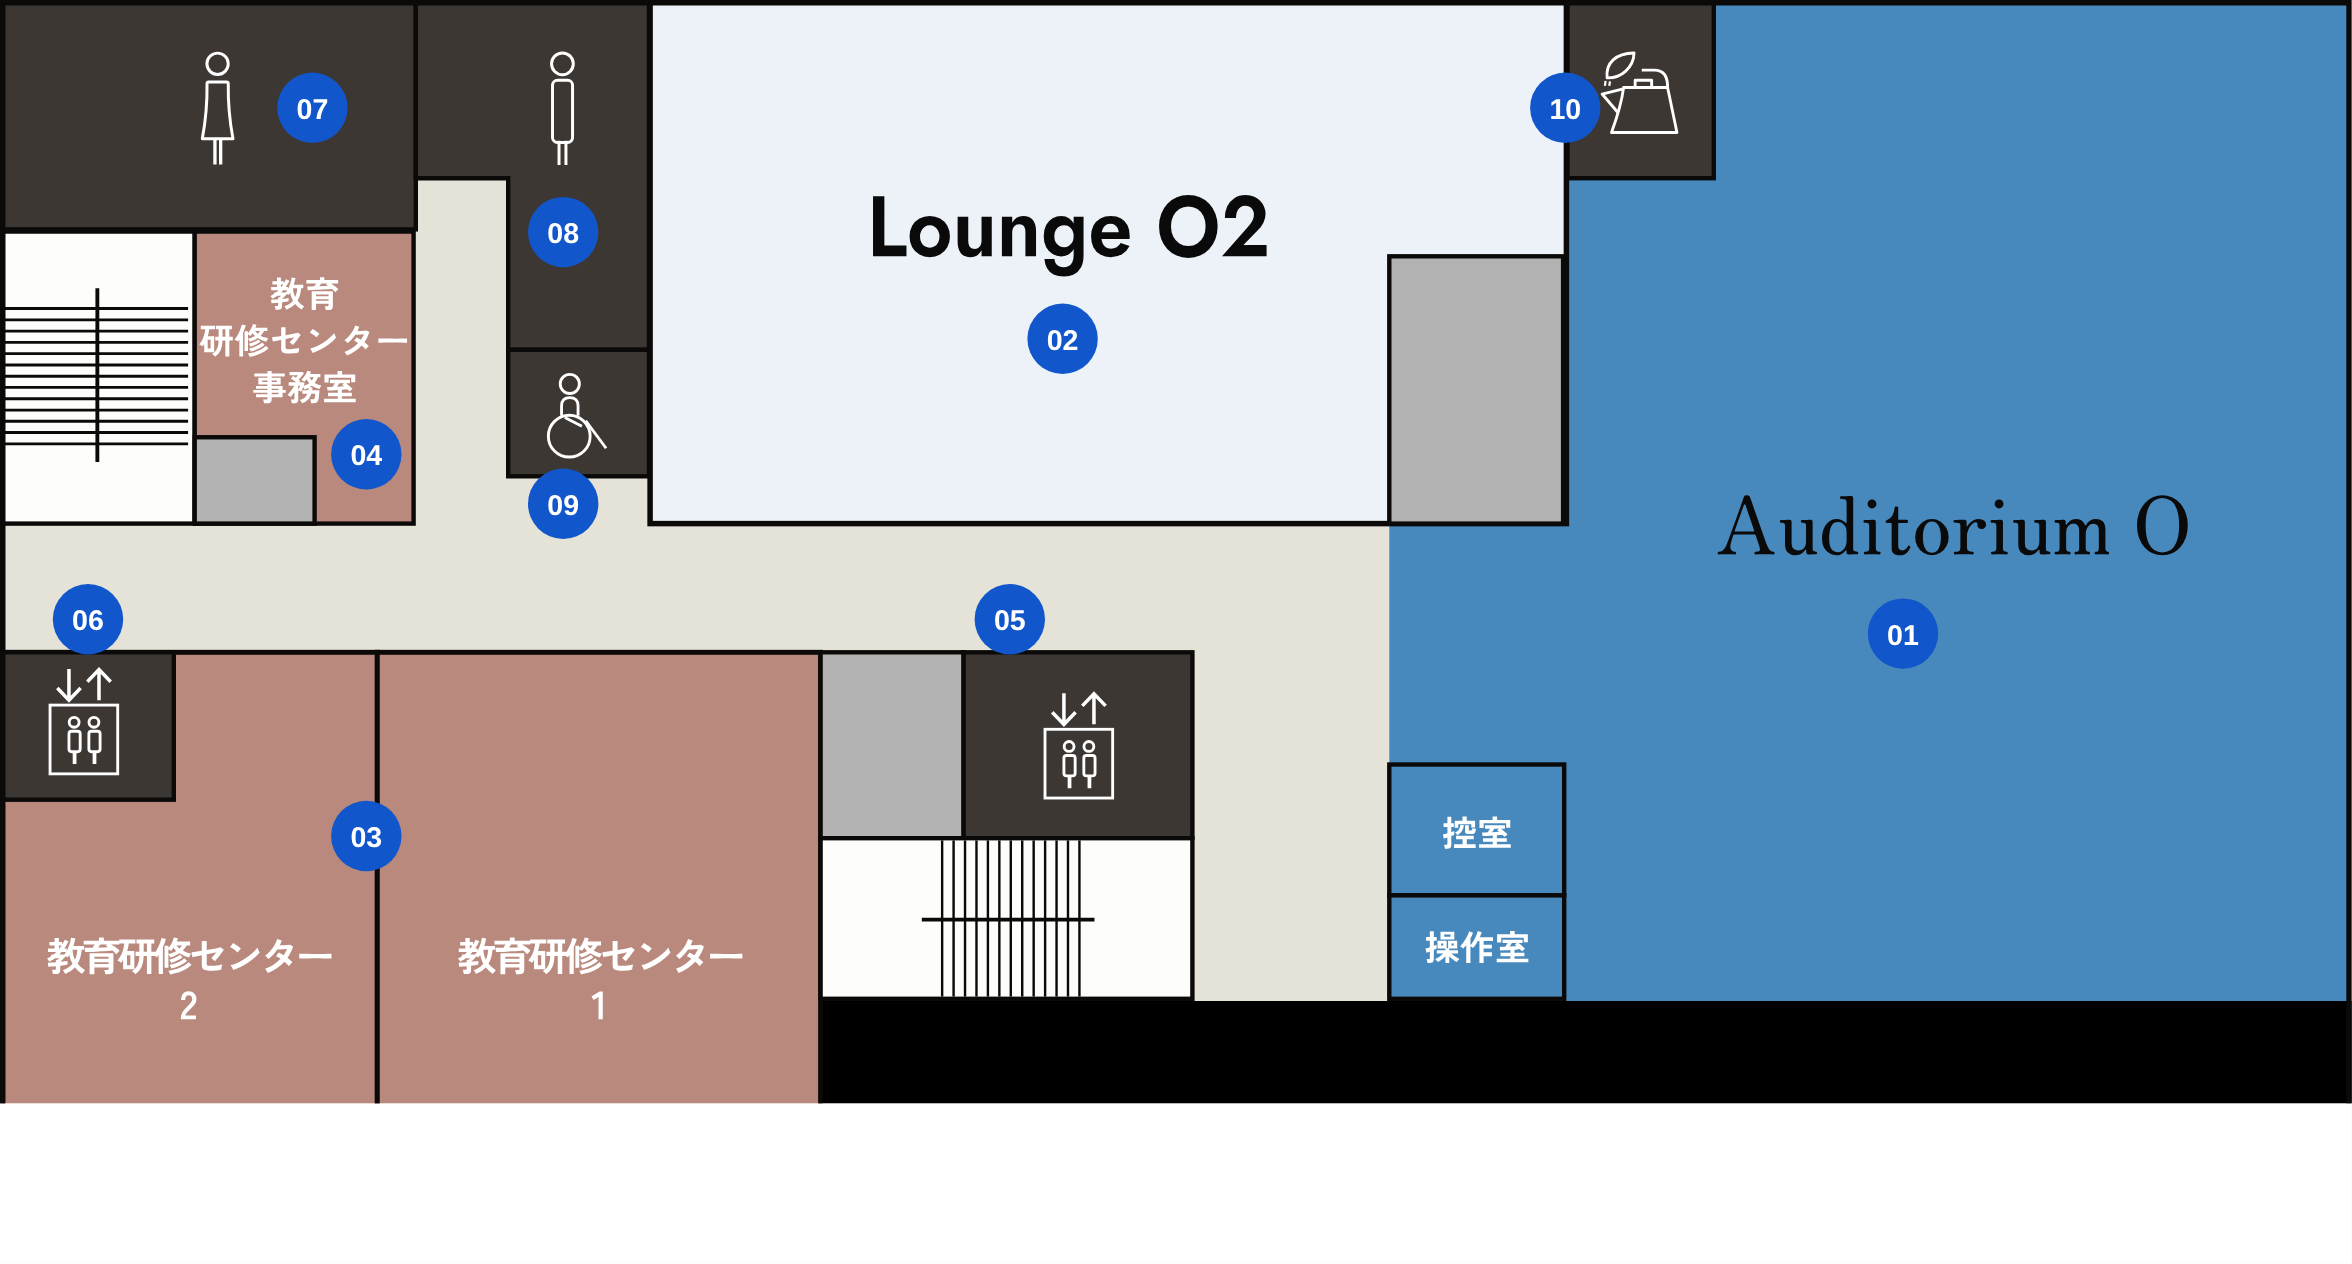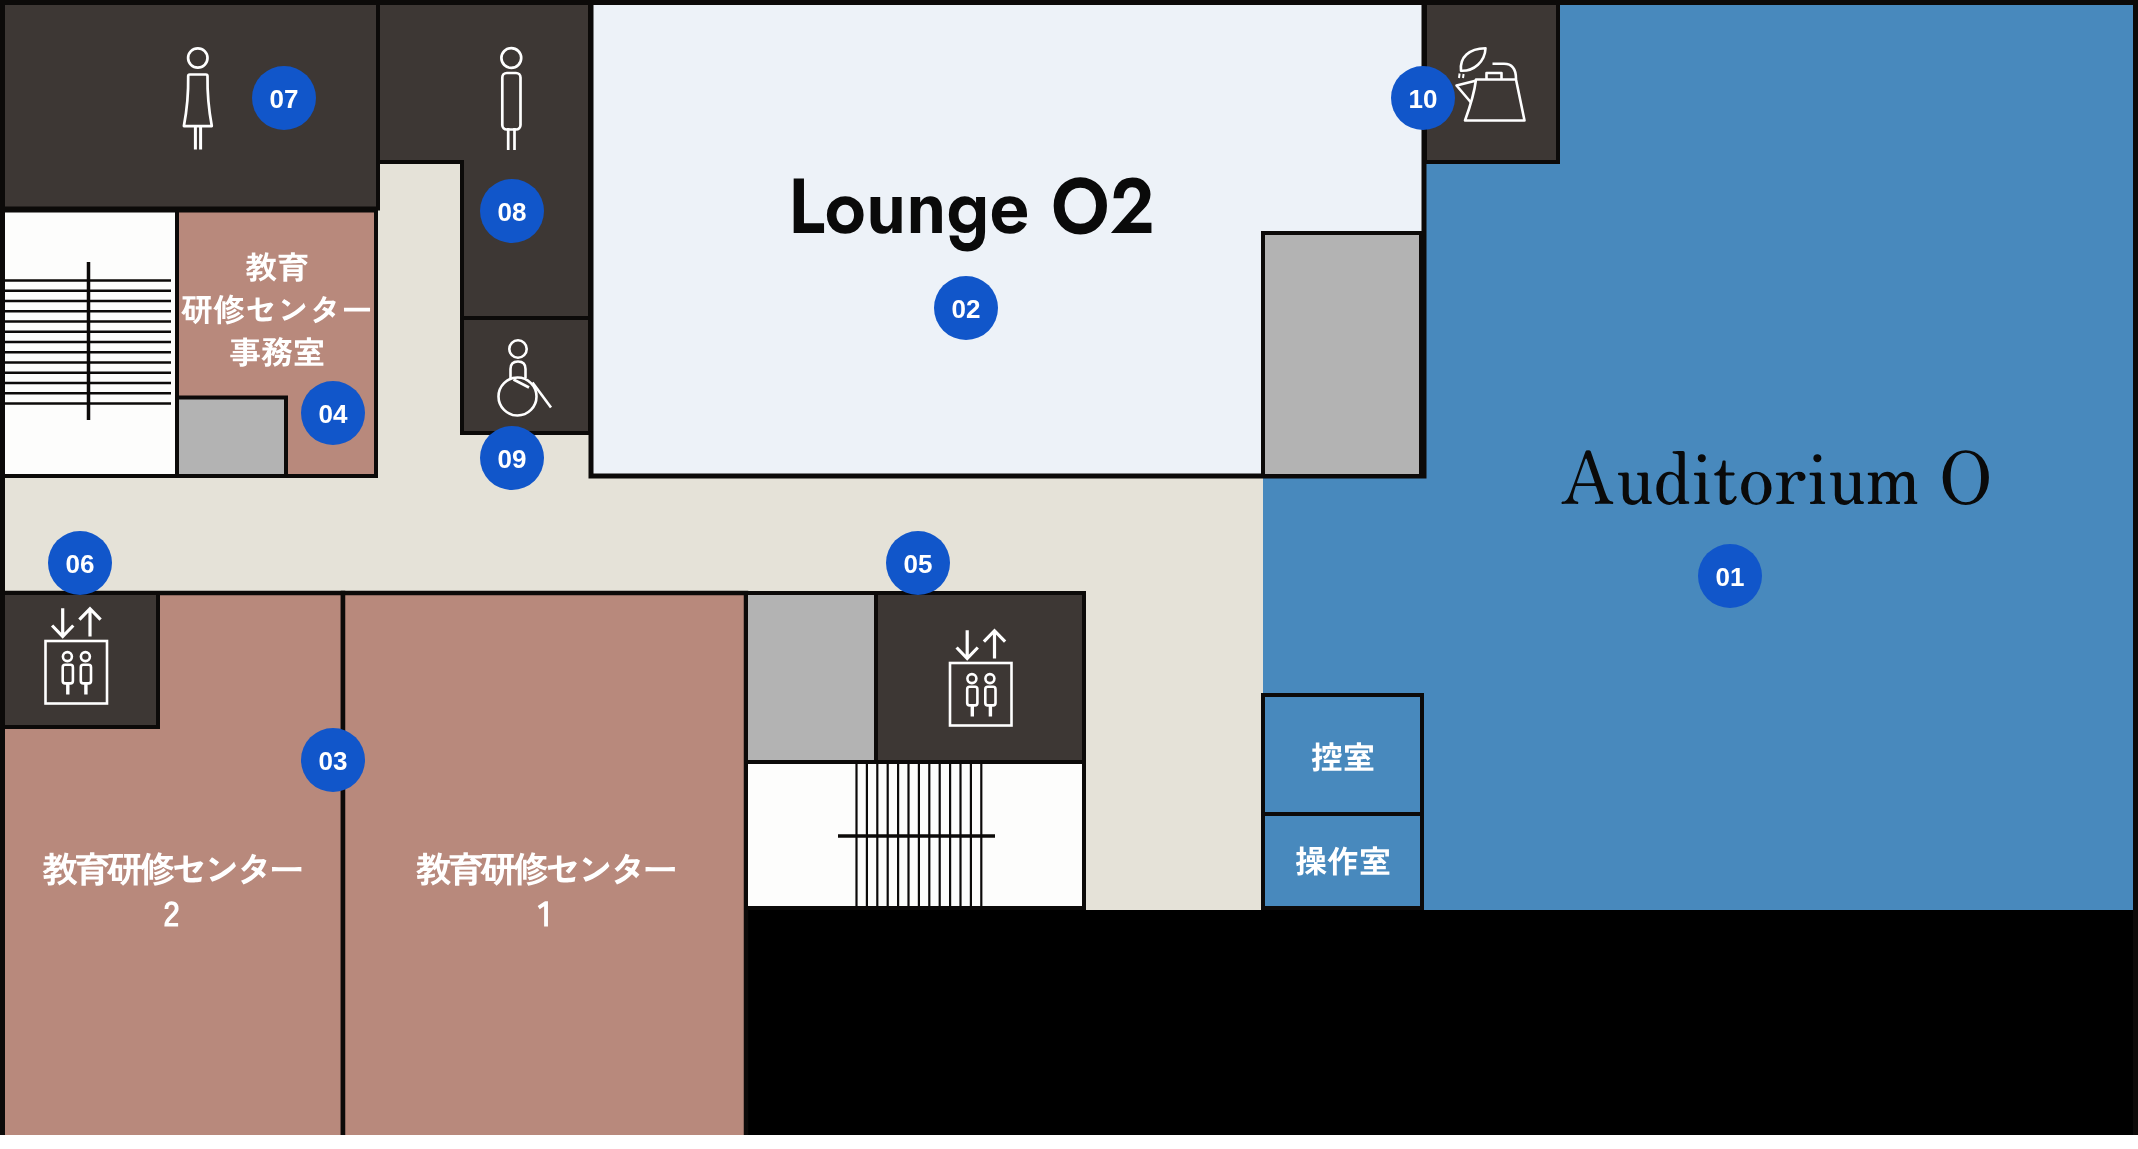--- a/index.html
+++ b/index.html
@@ -1,15 +1,15 @@
 <!DOCTYPE html>
 <html><head><meta charset="utf-8">
 <style>
 html,body{margin:0;padding:0;background:#fff;font-family:"Liberation Sans",sans-serif;}
-#wrap{width:2138px;height:1135px;position:relative;overflow:hidden;}
+#wrap{width:2138px;height:1003px;position:relative;overflow:hidden;}
 </style></head>
 <body>
 <div id="wrap">
 <svg width="2138" height="1149" viewBox="0 0 2138 1149">
 
 <rect x="0" y="0" width="2138" height="1149" fill="#e5e2d8"></rect>
 
 <rect x="1263" y="2" width="872" height="908" fill="#4889bd"></rect>
 
 <rect x="744" y="910" width="1394" height="239" fill="#000"></rect>

